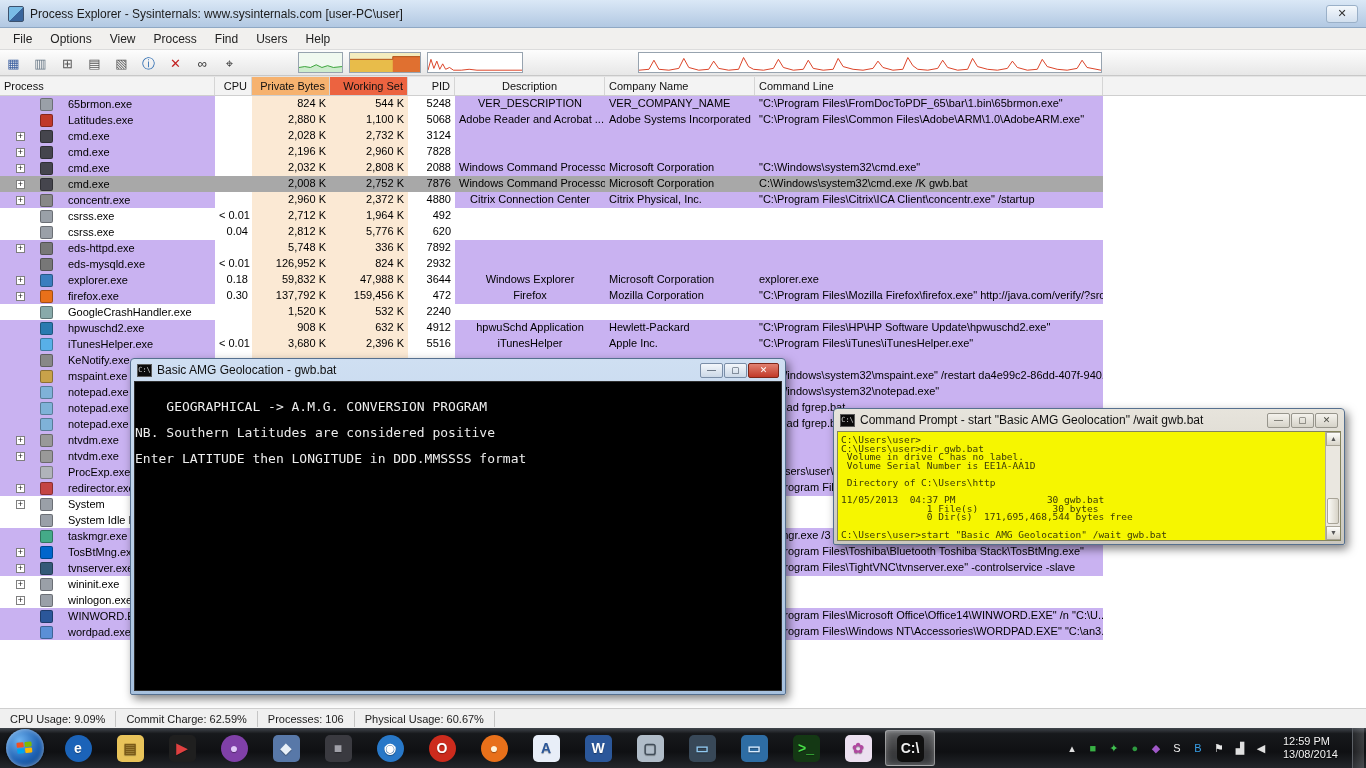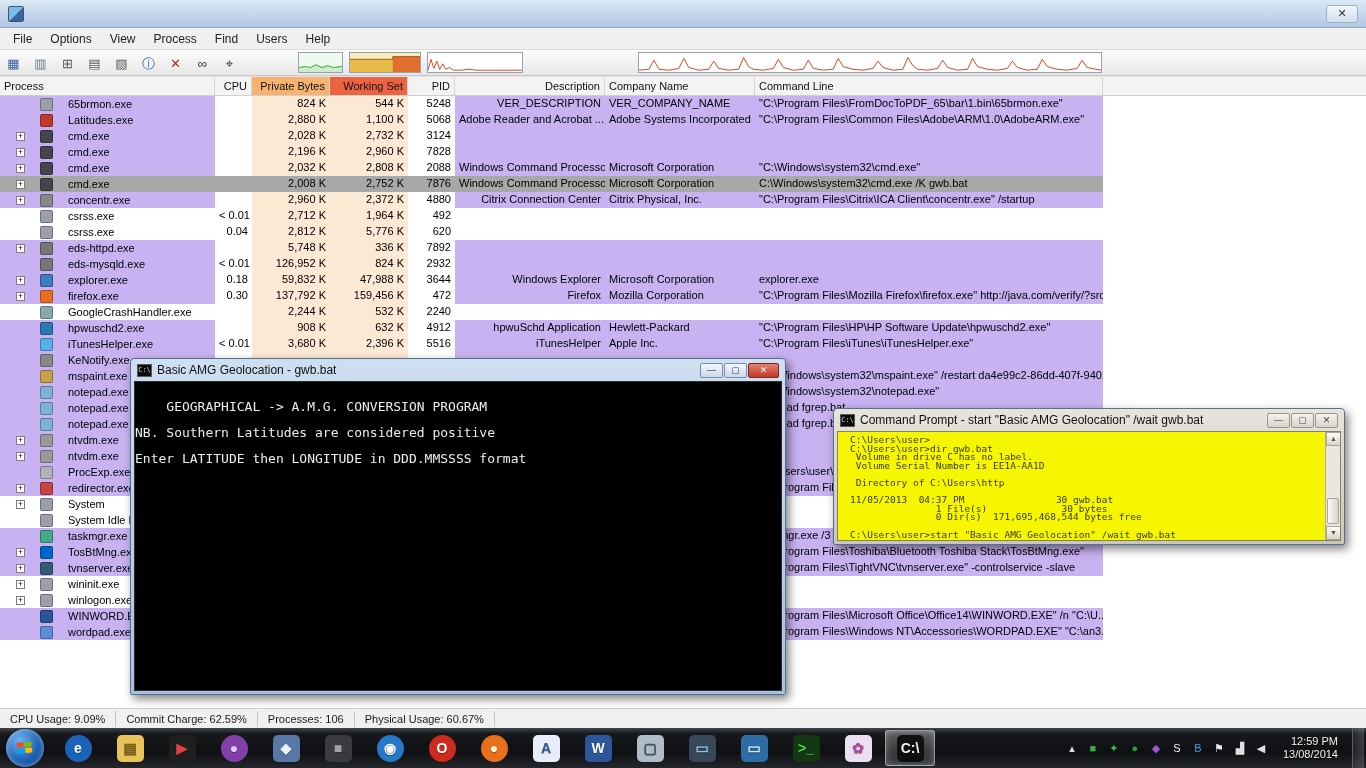--- a/index.html
+++ b/index.html
@@ -23,21 +23,21 @@
 #g4{left:638px;width:464px}
 .tb-graph svg{display:block;width:100%;height:100%}
 
 #pe-header{position:absolute;top:76px;left:0;right:0;height:20px;background:#f3f3f3;border-bottom:1px solid #cfcfcf;border-top:1px solid #e4e4e4;display:flex;font-size:11px;color:#111}
 .hcell{height:18px;line-height:18px;padding:0 4px;border-right:1px solid #d5d5d5;overflow:hidden;white-space:nowrap}
 .c-process{width:215px}
 .c-cpu{width:37px;text-align:right}
 .c-pb{width:78px;text-align:right}
 .c-ws{width:78px;text-align:right}
 .c-pid{width:47px;text-align:right}
-.c-desc{width:150px;text-align:right}
+.c-desc{width:150px;text-align:center}
 .c-company{width:150px;text-align:left}
 .c-cmd{width:348px;text-align:left}
 #pe-header .c-pb{background:#f6b26f}
 #pe-header .c-ws{background:#ec6340}
 
 #pe-rows{position:absolute;top:96px;left:0;width:1103px;font-size:11px;color:#000}
 .row{display:flex;height:16px;line-height:15px;white-space:nowrap}
 .cell{overflow:hidden;padding:0 4px;flex:none}
 .cell.c-process{display:flex;align-items:center;gap:15px;padding-left:16px}
 .row .c-cpu,.row .c-pid{background:#fff}
@@ -61,52 +61,53 @@
 .cicon{flex:none;width:15px;height:13px;background:#0a0a0a;border:1px solid #5a5a5a;color:#cfcfcf;font-size:7px;line-height:11px;text-align:center;font-family:"DejaVu Sans Mono",monospace}
 .wbtns{margin-left:auto;display:flex;gap:1px}
 .wb{width:23px;height:15px;border:1px solid #7a8ea8;border-radius:2px;background:linear-gradient(#f3f7fb,#ccd9e8);font-size:9px;line-height:13px;text-align:center;color:#2e3c4e}
 .wb.close-red{background:linear-gradient(#e28171,#c13a29);color:#fff;border-color:#7e2619;width:31px}
 #con2 .wb{border-color:#97958c;background:linear-gradient(#f4f2ec,#d6d3c9);color:#4a4a42}
 .client{position:absolute;left:3px;right:3px;top:22px;bottom:3px;overflow:hidden}
 #con1 .client{background:#000;border:1px solid #2e2e2e}
 #con1 .pad{padding:18px 0 0 0}
 .bline{font-family:"DejaVu Sans Mono",monospace;font-size:13px;line-height:13px;color:#ededed;white-space:pre;min-height:13px}
 #con2 .client{background:#f6f600;border:1px solid #83835e}
-#con2 .pad{padding:4px 2px 0 12px;margin-right:22px}
+#con2 .pad{padding:4px 2px 0 3px;margin-right:22px}
 .yline{font-family:"DejaVu Sans Mono",monospace;font-size:9.5px;line-height:8.6px;color:#3a3a08;white-space:pre;min-height:8.6px}
 #ysb{position:absolute;right:0;top:0;bottom:0;width:15px;background:#eae7e0;border-left:1px solid #b2ae a2}
 #ysb{border-left:1px solid #b2aea2}
 .sbtn{position:absolute;left:0;width:15px;height:14px;background:linear-gradient(#fdfdfb,#d8d4c9);border:1px solid #a8a497;font-size:7px;text-align:center;line-height:12px;color:#555}
 #ysb .up{top:0}
 #ysb .dn{bottom:0}
 #ysb .thumb{position:absolute;left:1px;width:12px;height:26px;bottom:16px;background:linear-gradient(90deg,#fbfaf6,#d8d4c8);border:1px solid #a8a497;border-radius:2px}
 
 
 #taskbar{position:absolute;left:0;bottom:0;width:1366px;height:40px;background:linear-gradient(#41464d 0%,#17191c 14%,#0f1013 60%,#23262b 100%);display:flex;align-items:center;z-index:50}
 #start{flex:none;width:38px;height:38px;margin:0 8px 0 6px;border-radius:50%;background:radial-gradient(circle at 35% 30%,#6db2ef,#1f62b4 55%,#0a3a74);display:flex;align-items:center;justify-content:center;box-shadow:inset 0 0 5px rgba(255,255,255,.55),0 0 3px rgba(0,0,0,.6)}
 .flag{width:17px;height:13px;display:grid;grid-template-columns:7px 7px;grid-template-rows:5px 5px;gap:1px;transform:rotate(-6deg)}
 .flag i{border-radius:1px}
 .flag i:nth-child(1){background:#f25022}.flag i:nth-child(2){background:#7fba00}.flag i:nth-child(3){background:#00a4ef}.flag i:nth-child(4){background:#ffb900}
 .tb-btn{flex:none;width:50px;height:36px;margin:2px 1px;border-radius:3px;display:flex;align-items:center;justify-content:center;border:1px solid transparent}
 .tb-btn.active{background:linear-gradient(rgba(255,255,255,.30),rgba(255,255,255,.10));border-color:rgba(255,255,255,.45);box-shadow:inset 0 0 7px rgba(255,255,255,.3)}
 .app-ico{width:27px;height:27px;border-radius:5px;display:flex;align-items:center;justify-content:center;font-size:14px;font-weight:bold;text-shadow:0 1px 1px rgba(0,0,0,.35)}
 .app-ico.circle{border-radius:50%}
 #tray{margin-left:auto;display:flex;align-items:center;gap:5px;padding-right:2px}
 .tray-ico{width:16px;height:16px;display:flex;align-items:center;justify-content:center;font-size:11px}
-#clock{text-align:right;color:#f2f2f2;font-size:11px;line-height:13px;padding:0 9px;text-shadow:0 1px 1px #000}
+#clock{text-align:left;color:#f2f2f2;font-size:11px;line-height:13px;padding:0 9px;text-shadow:0 1px 1px #000}
 #showdesk{flex:none;width:12px;height:40px;border-left:1px solid #5c6066;background:linear-gradient(90deg,rgba(255,255,255,.07),rgba(255,255,255,.18))}
 </style>
 </head>
 <body>
 
 <div id="screen">
 
   <div id="pe">
     <div id="pe-title">
       <span class="wicon"></span>
+      <span>Process Explorer - Sysinternals: www.sysinternals.com [user-PC\user]</span>
       <span id="pe-close">✕</span>
     </div>
 
     <div id="pe-menu">
 
         <span>File</span>
 
         <span>Options</span>
 
         <span>View</span>
@@ -383,21 +384,21 @@
           <span class="cell c-cmd">"C:\Program Files\Mozilla Firefox\firefox.exe" http://java.com/verify/?src...</span>
         </div>
 
         <div class="row white">
           <span class="cell c-process">
             <span class="expand"></span>
             <span class="pico" style="background: rgb(136, 170, 170);"></span>
             <span class="pname">GoogleCrashHandler.exe</span>
           </span>
           <span class="cell c-cpu"></span>
-          <span class="cell c-pb">2,244 K</span>
+          <span class="cell c-pb">1,520 K</span>
           <span class="cell c-ws">532 K</span>
           <span class="cell c-pid">2240</span>
           <span class="cell c-desc"></span>
           <span class="cell c-company"></span>
           <span class="cell c-cmd"></span>
         </div>
 
         <div class="row purple">
           <span class="cell c-process">
             <span class="expand"></span>

